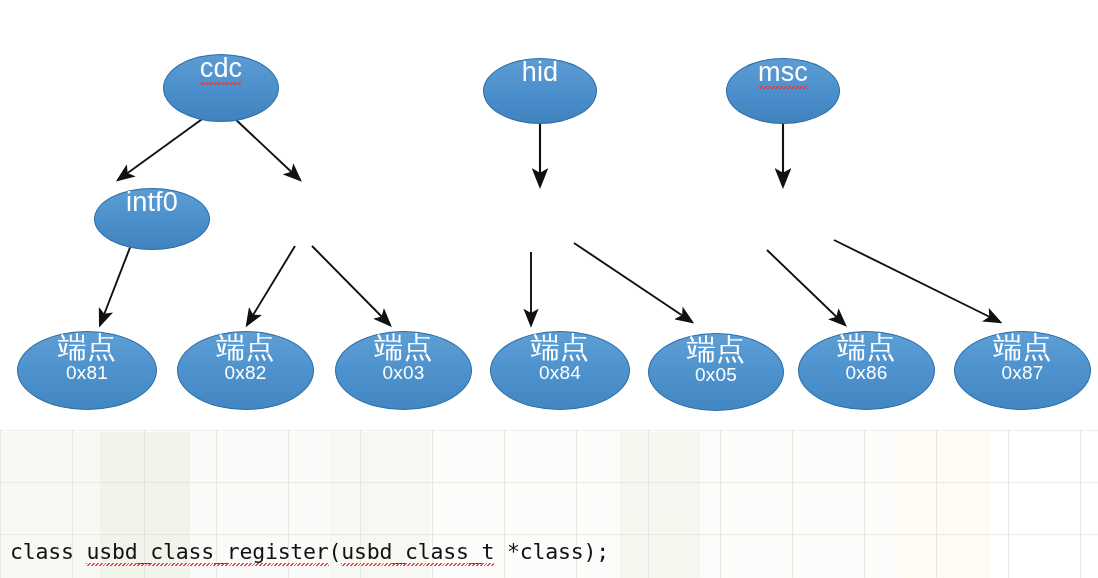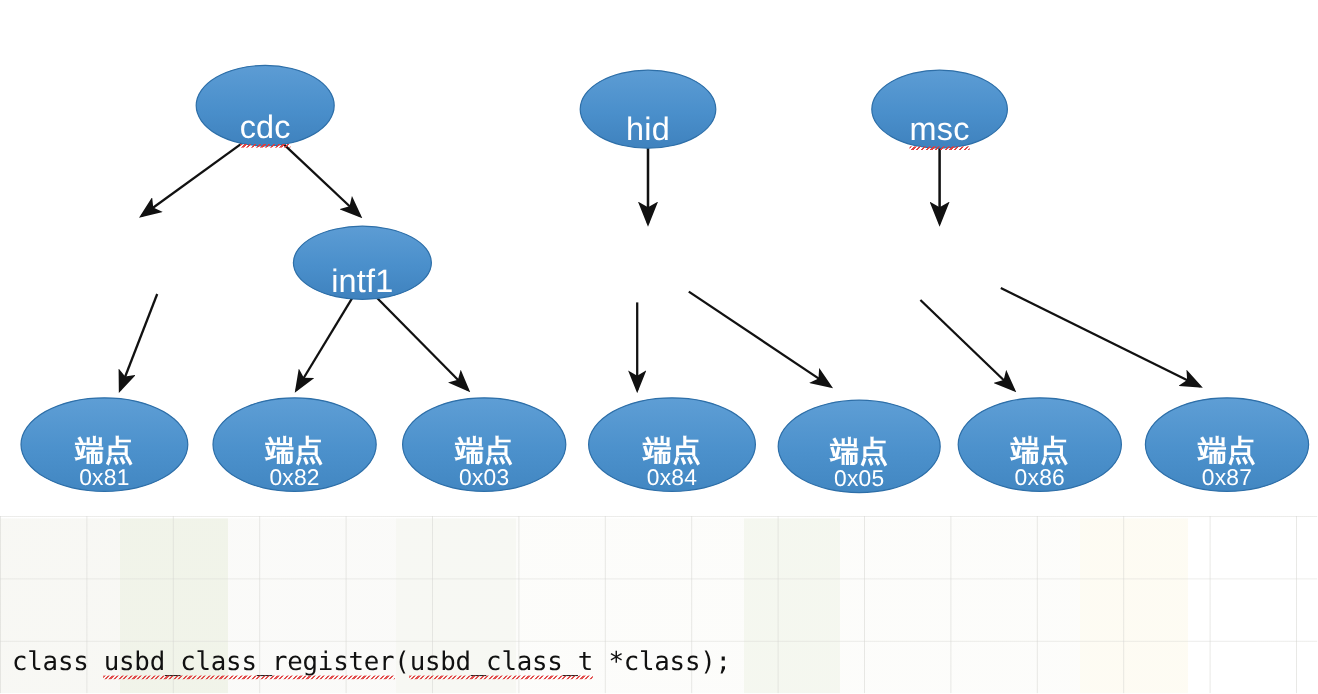--- a/index.html
+++ b/index.html
@@ -58,41 +58,40 @@
   .node {
     position: absolute;
     box-sizing: border-box;
     border-radius: 50%;
     background: #4A90CE;
     background-image: linear-gradient(180deg, #5C9CD4 0%, #4A8FCB 55%, #3F82BE 100%);
     border: 1.5px solid #2E6FA8;
     display: flex;
     flex-direction: column;
     align-items: center;
-    justify-content: flex-end;
+    justify-content: flex-start;
     color: #ffffff;
     text-align: center;
     line-height: 1.02;
     user-select: none;
   }
   .node.ep {
     background-image: linear-gradient(180deg, #5E9ED5 0%, #4C91CC 55%, #4287C2 100%);
   }
   .node-label {
     font-size: 27px;
     letter-spacing: 0.2px;
     white-space: nowrap;
   }
   .node.ep .node-label {
     font-size: 19px;
     line-height: 1.06;
   }
   .node.ep .node-label.cjk {
-    font-size: 24px;
-    font-weight: bold;
+    font-size: 29px;
   }
   
   .misspelled {
     position: relative;
     display: inline-block;
   }
   .misspelled::after {
     content: "";
     position: absolute;
     left: 0;
@@ -185,24 +184,24 @@
   </div>
 
   <div class="node" style="left:726px; top:58px; width:114px; height:66px;">
     <span class="node-label misspelled">msc</span>
   </div>
 
   <div class="node" style="left:483px; top:58px; width:114px; height:66px;">
     <span class="node-label">hid</span>
   </div>
 
-
-  <div class="node" style="left:244px; top:188px; width:116px; height:62px;">
-    <span class="node-label">intf1</span>
-  </div>
+  <div class="node" style="left:94px; top:188px; width:116px; height:62px;">
+    <span class="node-label">intf0</span>
+  </div>
+
 
 
 
   <div class="node ep" style="left:17px; top:331px; width:140px; height:79px;">
     <span class="node-label cjk">端点</span>
     <span class="node-label">0x81</span>
   </div>
 
   <div class="node ep" style="left:177px; top:331px; width:137px; height:79px;">
     <span class="node-label cjk">端点</span>

